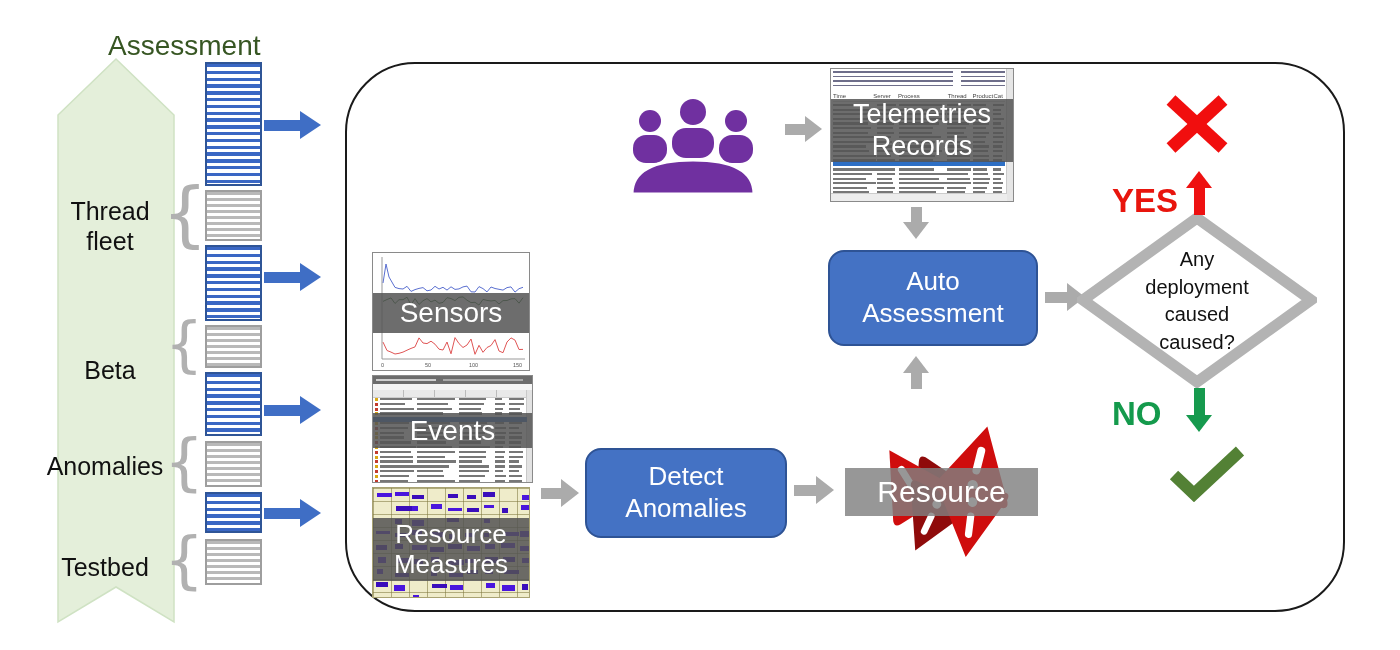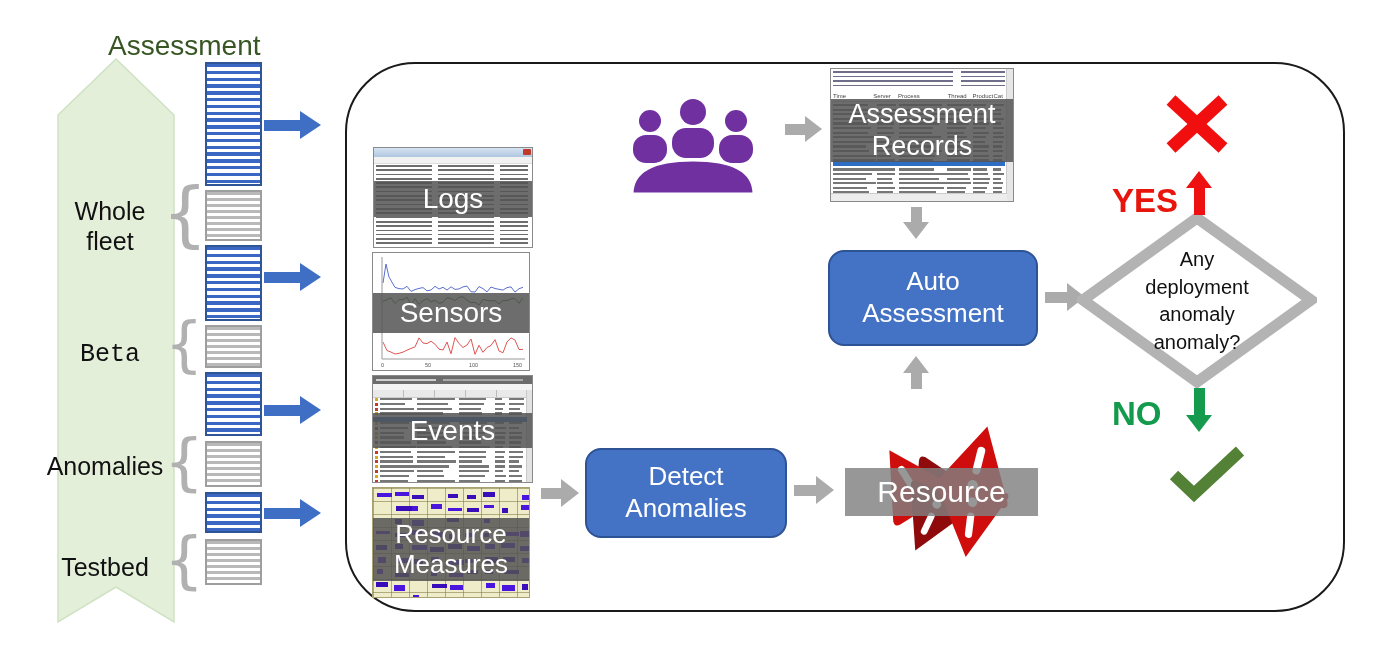--- a/index.html
+++ b/index.html
@@ -55,22 +55,22 @@
   <div class="blk blue" style="top:372px;height:64px;"></div>
   <div class="blk gray" style="top:441px;height:46px;"></div>
   <div class="blk blue" style="top:492px;height:41px;"></div>
   <div class="blk gray" style="top:539px;height:46px;"></div>
 
   <div class="brace" style="left:162px;top:177px;font-size:72px;">{</div>
   <div class="brace" style="left:165px;top:314px;font-size:60px;">{</div>
   <div class="brace" style="left:164px;top:430px;font-size:63px;">{</div>
   <div class="brace" style="left:164px;top:528px;font-size:63px;">{</div>
 
-  <div class="stage-label" style="left:55px;top:197px;width:110px;">Whole fleet</div>
-  <div class="stage-label" style="left:55px;top:340px;width:110px;font-family:Liberation Mono, monospace;">Beta</div>
+  <div class="stage-label" style="left:55px;top:197px;width:110px;">Thread fleet</div>
+  <div class="stage-label" style="left:55px;top:356px;width:110px;">Beta</div>
   <div class="stage-label" style="left:45px;top:452px;width:120px;">Anomalies</div>
   <div class="stage-label" style="left:45px;top:553px;width:120px;">Testbed</div>
 
   <div class="harrow c-blue" style="left:264px;top:111px;">
       <div class="stalk" style="width:36px;"></div>
       <div class="head"></div>
     </div>
   <div class="harrow c-blue" style="left:264px;top:263px;">
       <div class="stalk" style="width:36px;"></div>
       <div class="head"></div>
@@ -80,30 +80,20 @@
       <div class="head"></div>
     </div>
   <div class="harrow c-blue" style="left:264px;top:499px;">
       <div class="stalk" style="width:36px;"></div>
       <div class="head"></div>
     </div>
 
   <div id="container"></div>
 
 
-  <div class="shot" style="left:373px;top:147px;width:160px;height:101px;">
-    <div class="titlebar" style="height:9px;background:linear-gradient(#d7e4f2,#aec6e0);border-bottom:1px solid #9ab;">
-      <div style="position:absolute;right:1px;top:1px;width:8px;height:6px;background:#c0392b;border-radius:1px;"></div>
-    </div>
-    <div class="abs" style="left:0;top:9px;right:0;height:6px;background:#f2f2f2;border-bottom:1px solid #ddd;"></div>
-    <div class="abs" style="left:2px;top:17px;right:4px;bottom:3px;opacity:.8;background:
-      repeating-linear-gradient(90deg,transparent 0 56px,#fff 56px 62px),
-      repeating-linear-gradient(180deg,#4a4a4a 0 1.6px,transparent 1.6px 4.3px);"></div>
-    <div class="band" style="top:33px;height:36px;font-size:28px;">Logs</div>
-  </div>
 
   <div class="shot" style="left:372px;top:252px;width:158px;height:119px;">
     <svg id="sensorsvg" width="156" height="117">
       <line x1="9" y1="4" x2="9" y2="106" stroke="#999" stroke-width="1"></line>
       <line x1="9" y1="106" x2="152" y2="106" stroke="#999" stroke-width="1"></line>
       <text x="8" y="114" font-size="5.5" fill="#555">0</text>
       <text x="52" y="114" font-size="5.5" fill="#555">50</text>
       <text x="96" y="114" font-size="5.5" fill="#555">100</text>
       <text x="140" y="114" font-size="5.5" fill="#555">150</text>
       <polyline id="line-blue" fill="none" stroke="#5a6fd0" stroke-width="1" points="10,30 13,11 16,24 22,34.4 26,35.6 30,36.0 34,33.3 38,38.4 42,36.6 46,35.4 50,34.6 54,37.8 58,37.0 62,33.3 66,36.0 70,34.3 74,37.1 78,33.8 82,36.4 86,35.9 90,33.9 94,33.1 98,38.8 102,39.0 106,33.6 110,35.6 114,38.9 118,34.0 122,35.5 126,36.3 130,37.1 134,34.6 138,33.9 142,39.1 146,35.7 150,34.3"></polyline>
@@ -529,21 +519,21 @@
           <div class="streak" style="height: 2.2px; left: 44px; width: 15.8755px;"></div>
           <div class="streak" style="height: 2.2px; left: 66px; width: 37.0664px;"></div>
           <div class="streak" style="height: 2.2px; left: 114px; width: 17.7086px;"></div>
           <div class="streak" style="height: 2.2px; left: 140px; width: 12.3988px;"></div>
           <div class="streak" style="height: 2.2px; left: 160px; width: 9.39267px;"></div>
         </div>
       </div>
     <div class="abs" style="right:0;top:0;width:6px;bottom:0;background:#e6e6e6;border-left:1px solid #cbcbcb;"></div>
     <div class="abs" style="left:0;bottom:0;right:6px;height:7px;background:#ededed;border-top:1px solid #ccc;"></div>
     <div class="abs" style="left:2px;top:92px;right:8px;height:5px;background:#2e6fc4;"></div>
-    <div class="band" style="top:30px;height:63px;font-size:27px;line-height:1.15;">Assessment Records</div>
+    <div class="band" style="top:30px;height:63px;font-size:27px;line-height:1.15;">Telemetries Records</div>
   </div>
 
   <div class="varrow c-gray" style="left:903px;top:207px;z-index:2;">
     <div class="stalk" style="height:15px;"></div>
       <div class="headdn"></div>
   </div>
 
   <div class="node" style="left:828px;top:250px;width:210px;height:96px;padding:0 30px;">Auto Assessment</div>
 
   <div class="varrow c-gray" style="left:903px;top:356px;z-index:2;">
@@ -552,21 +542,21 @@
   </div>
 
   <div class="harrow c-gray" style="left:1045px;top:283px;z-index:2;">
     <div class="stalk" style="width:22px;"></div>
       <div class="head" style="border-left-width:18px;"></div>
   </div>
 
   <svg class="abs" style="left:1077px;top:212px;z-index:2;" width="240" height="176" viewBox="0 0 240 176">
     <polygon points="120,6 234,88 120,170 6,88" fill="#ffffff" stroke="#b3b3b3" stroke-width="11"></polygon>
   </svg>
-  <div class="bigtext" style="left:1132px;top:246px;width:130px;font-size:20px;line-height:1.38;text-align:center;z-index:3;">Any deployment anomaly anomaly?</div>
+  <div class="bigtext" style="left:1132px;top:246px;width:130px;font-size:20px;line-height:1.38;text-align:center;z-index:3;">Any deployment caused caused?</div>
 
   <svg class="abs" style="left:1164px;top:94px;z-index:2;" width="66" height="60">
     <line x1="7" y1="6" x2="59" y2="54" stroke="#f10e0e" stroke-width="13"></line>
     <line x1="59" y1="6" x2="7" y2="54" stroke="#f10e0e" stroke-width="13"></line>
   </svg>
   <div class="bigtext" style="left:1112px;top:182px;font-size:33px;font-weight:600;color:#e8150d;z-index:2;">YES</div>
   <div class="varrow c-red" style="left:1186px;top:171px;z-index:2;">
     <div class="headup"></div>
       <div class="stalk" style="height:27px;"></div>
   </div>

